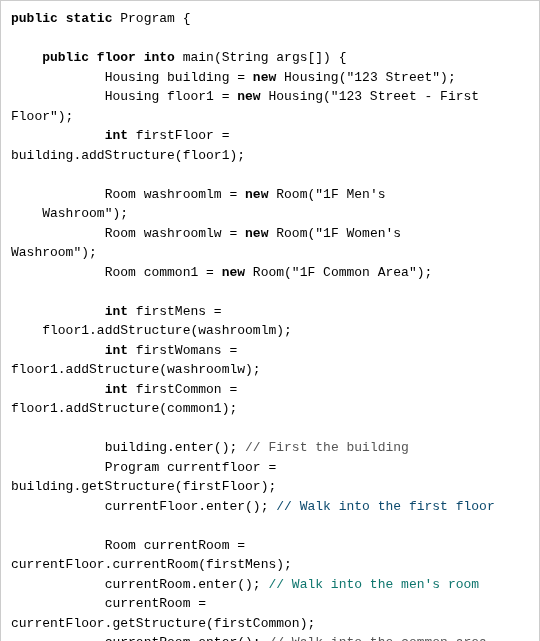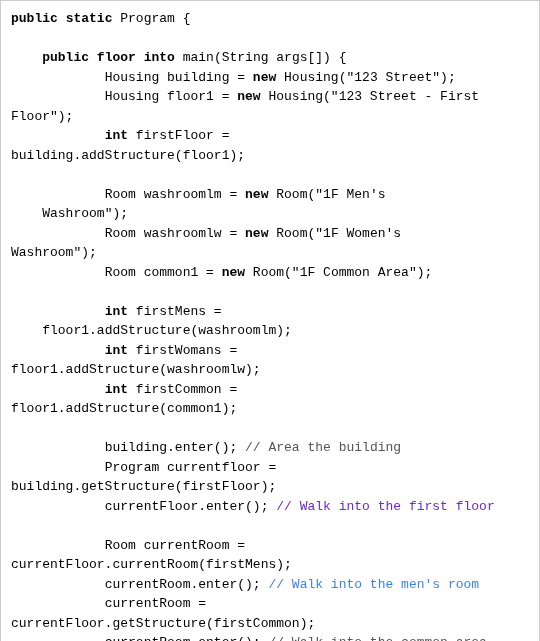--- a/index.html
+++ b/index.html
@@ -50,25 +50,25 @@
 Washroom");</span>
 <span>            Room common1 = <span class="kw">new</span> Room("1F Common Area");</span>
 
 <span>            <span class="kw">int</span> firstMens =
     floor1.addStructure(washroomlm);</span>
 <span>            <span class="kw">int</span> firstWomans =
 floor1.addStructure(washroomlw);</span>
 <span>            <span class="kw">int</span> firstCommon =
 floor1.addStructure(common1);</span>
 
-<span>            building.enter(); <span style="color:#555">// Area the building</span></span>
+<span>            building.enter(); <span style="color:#555">// First the building</span></span>
 <span>            Program currentfloor =
 building.getStructure(firstFloor);</span>
-<span>            currentFloor.enter(); <span style="color:#6d28d9">// Walk into the first floor</span></span>
+<span>            currentFloor.enter(); <span style="color:#0c4a6e">// Walk into the first floor</span></span>
 
 <span>            Room currentRoom =
 currentFloor.currentRoom(firstMens);</span>
-<span>            currentRoom.enter(); <span style="color:#3b82f6">// Walk into the men's room</span></span>
+<span>            currentRoom.enter(); <span style="color:#0f766e">// Walk into the men's room</span></span>
 <span>            currentRoom =
 currentFloor.getStructure(firstCommon);</span>
 <span>            currentRoom.enter(); <span style="color:#555">// Walk into the common area</span></span>
 
 </div>
 
 </body></html>

